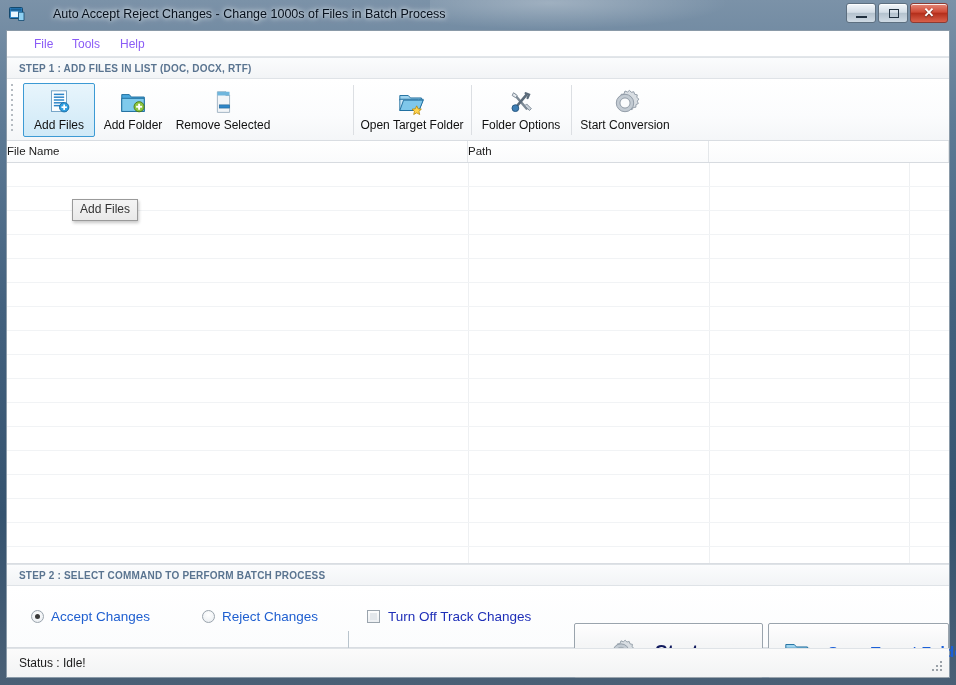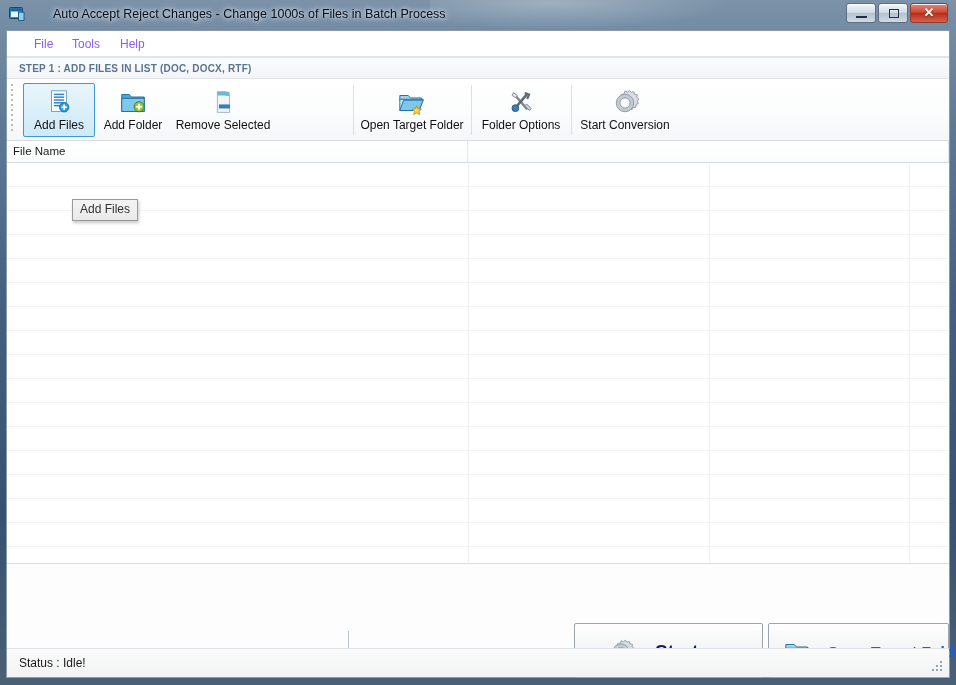--- a/index.html
+++ b/index.html
@@ -108,21 +108,21 @@
     background:#ffffff;border-bottom:1px solid #d9dde2;box-sizing:border-box;
     overflow:hidden;
   }
   #list-head{
     position:absolute;left:0;top:0;width:100%;height:22px;
     background:linear-gradient(180deg,#ffffff 0%,#fafbfc 100%);
     border-bottom:1px solid #d7dbe0;box-sizing:border-box;
   }
   .col-head{
     position:absolute;top:0;height:21px;line-height:21px;
-    font-size:11.5px;color:#1a1a1a;padding-left:6px;box-sizing:border-box;
+    font-size:11.5px;color:#1a1a1a;box-sizing:border-box;
     border-right:1px solid #e4e7ea;
   }
   #rows{position:absolute;left:0;top:22px;width:100%;height:401px;}
   .row{height:24px;border-bottom:1px solid #f1f3f5;box-sizing:border-box;position:relative;}
   .vline{position:absolute;top:22px;width:1px;height:401px;background:#eef0f2;}
   
   #tooltip{
     position:absolute;left:65px;top:168px;height:20px;line-height:19px;
     padding:0 7px;font-size:12px;color:#333;
     background:linear-gradient(180deg,#f4f4f4 0%,#e9e9e9 100%);
@@ -320,20 +320,21 @@
           <circle cx="16" cy="16" r="9.3" fill="#c3cbd3" stroke="#8e99a4"></circle>
           <circle cx="16" cy="16" r="5.4" fill="#fbfcfd" stroke="#8e99a4"></circle>
         </svg>
         <div class="tb-lbl">Start Conversion</div>
       </div>
     </div>
 
     <div id="list">
       <div id="list-head">
         <div class="col-head" style="left:0;width:461px">File Name</div>
+        <div class="col-head" style="left:461px;width:241px">Path</div>
         <div class="col-head" style="left:902px;width:40px"></div>
       </div>
       <div class="vline" style="left:461px"></div>
       <div class="vline" style="left:702px"></div>
       <div class="vline" style="left:902px"></div>
       <div id="rows">
         <div class="row"></div>
         <div class="row"></div>
         <div class="row"></div>
         <div class="row"></div>
@@ -348,21 +349,40 @@
         <div class="row"></div>
         <div class="row"></div>
         <div class="row"></div>
         <div class="row"></div>
         <div class="row"></div>
       </div>
     </div>
 
     <div id="tooltip">Add Files</div>
 
-
+    <div class="step-bar" id="step2">
+      <div class="step-text">STEP 2 : SELECT COMMAND TO PERFORM BATCH PROCESS</div>
+    </div>
+
+    <div id="bottom">
+      <div class="radio-wrap" style="left:24px">
+        <span class="radio on"></span>
+        <span class="radio-lbl">Accept Changes</span>
+      </div>
+      <div class="radio-wrap" style="left:195px">
+        <span class="radio"></span>
+        <span class="radio-lbl">Reject Changes</span>
+      </div>
+      <div id="chk-wrap">
+        <span id="chk-box">
+            <i></i>
+          </span>
+        <span id="chk-lbl">Turn Off Track Changes</span>
+      </div>
+    </div>
     <div id="opt-divider"></div>
 
     <div class="big-btn" id="btn-start">
       <svg style="position:absolute;left:32px;top:14px;width:28px;height:28px" viewBox="0 0 32 32">
         <g fill="#d9dee3" stroke="#8e99a4" stroke-width="1">
           <path d="M16 3.2 l2.6 1.1 2.2-1.8 1.9 2.1 2.7-.6 .9 2.7 2.8.6 -.5 2.7 2.2 1.8 -1.7 2.2 1.1 2.6 -2.5 1.1 -.1 2.8 -2.8 .2 -1.3 2.5 -2.6-1 -2 1.9 -2.1-1.8 -2.7 .7 -1-2.6 -2.8-.5 .4-2.8 -2.2-1.7 1.6-2.3 -1-2.6 2.6-1 .2-2.8 2.8-.1Z"></path>
         </g>
         <circle cx="16" cy="16" r="9.3" fill="#c3cbd3" stroke="#8e99a4"></circle>
         <circle cx="16" cy="16" r="5.4" fill="#fbfcfd" stroke="#8e99a4"></circle>
       </svg>

